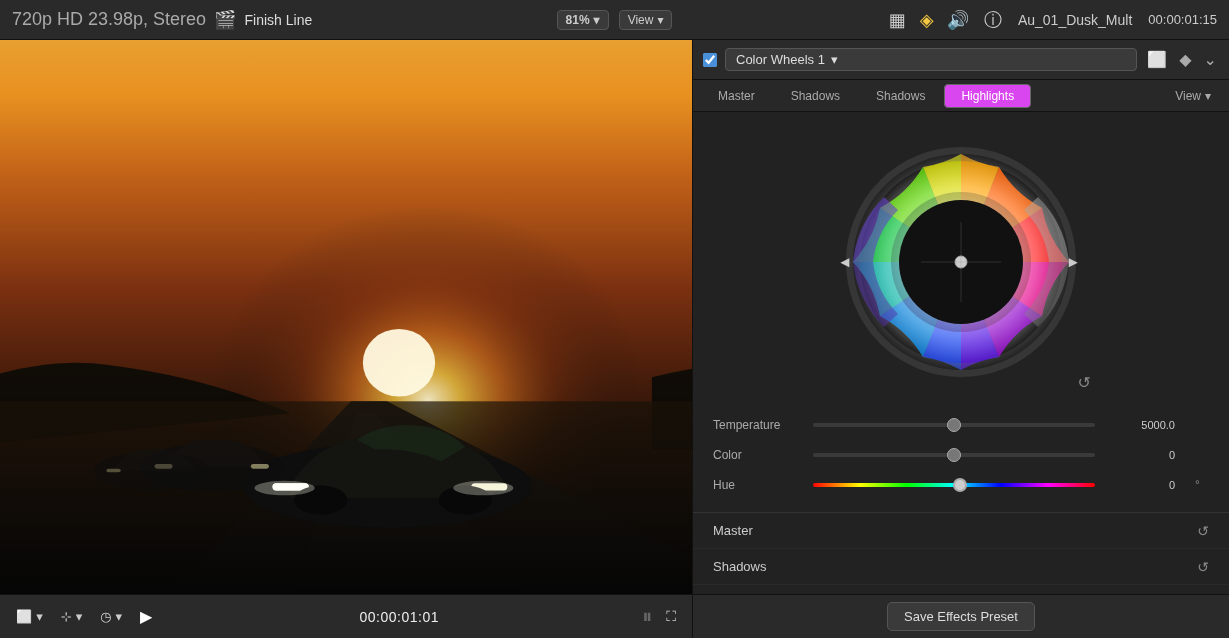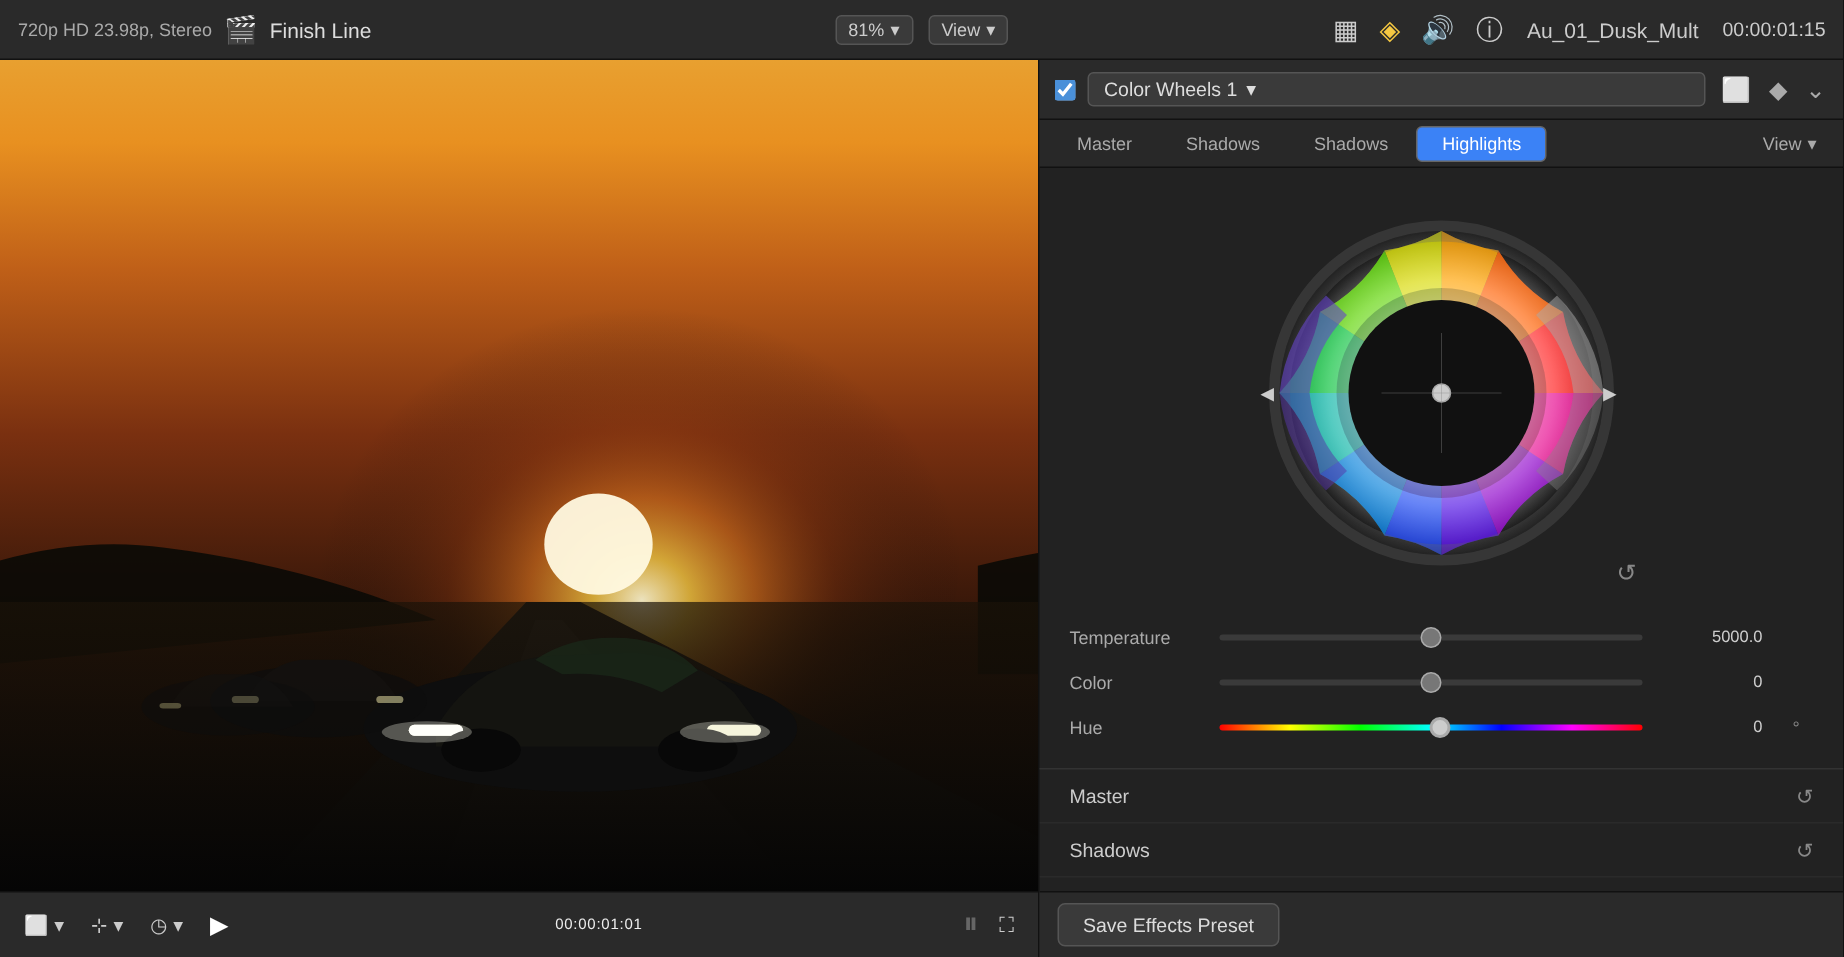--- a/index.html
+++ b/index.html
@@ -38,21 +38,21 @@
       gap: 10px;
     }
     .top-bar-right {
       flex: 1;
       display: flex;
       align-items: center;
       justify-content: flex-end;
       gap: 16px;
     }
     .clip-info {
-      font-size: 12px;
+      font-size: 18px;
       color: #aaa;
     }
     .film-icon {
       color: #aaa;
       font-size: 18px;
     }
     .project-name {
       font-size: 14px;
       color: #ddd;
       font-weight: 500;
@@ -61,20 +61,21 @@
       display: flex;
       align-items: center;
       gap: 4px;
       background: #3a3a3a;
       border: 1px solid #555;
       border-radius: 4px;
       padding: 2px 8px;
       font-size: 12px;
       color: #ccc;
       cursor: pointer;
+      font-weight: bold;
     }
     .view-control {
       display: flex;
       align-items: center;
       gap: 4px;
       background: #3a3a3a;
       border: 1px solid #555;
       border-radius: 4px;
       padding: 2px 8px;
       font-size: 12px;
@@ -164,21 +165,21 @@
       align-items: center;
       gap: 4px;
       padding: 2px 4px;
       border-radius: 3px;
     }
     .play-btn {
       font-size: 16px;
       color: #fff;
     }
     .timecode-display {
-      font-size: 10px;
+      font-size: 14px;
       color: #eee;
       font-variant-numeric: tabular-nums;
       letter-spacing: 0.5px;
       flex: 1;
       text-align: center;
     }
     .fullscreen-btn {
       margin-left: auto;
       font-size: 14px;
     }
@@ -247,21 +248,21 @@
     }
     .tab {
       padding: 4px 16px;
       font-size: 12px;
       color: #aaa;
       border-radius: 4px;
       cursor: pointer;
       border: 1px solid transparent;
     }
     .tab.active {
-      background: #3b82f6;
+      background: #d946ef;
       color: #fff;
       border-color: #666;
     }
     .tab-view {
       margin-left: auto;
       padding: 4px 10px;
       font-size: 12px;
       color: #aaa;
       cursor: pointer;
       display: flex;
@@ -370,21 +371,21 @@
       cursor: pointer;
     }
 
     
     .bottom-bar {
       height: 44px;
       background: #2a2a2a;
       border-top: 1px solid #111;
       display: flex;
       align-items: center;
-      justify-content: flex-start;
+      justify-content: center;
       padding: 0 12px;
     }
     .save-preset-btn {
       background: #3a3a3a;
       border: 1px solid #555;
       border-radius: 5px;
       color: #ddd;
       font-size: 13px;
       padding: 6px 16px;
       cursor: pointer;

